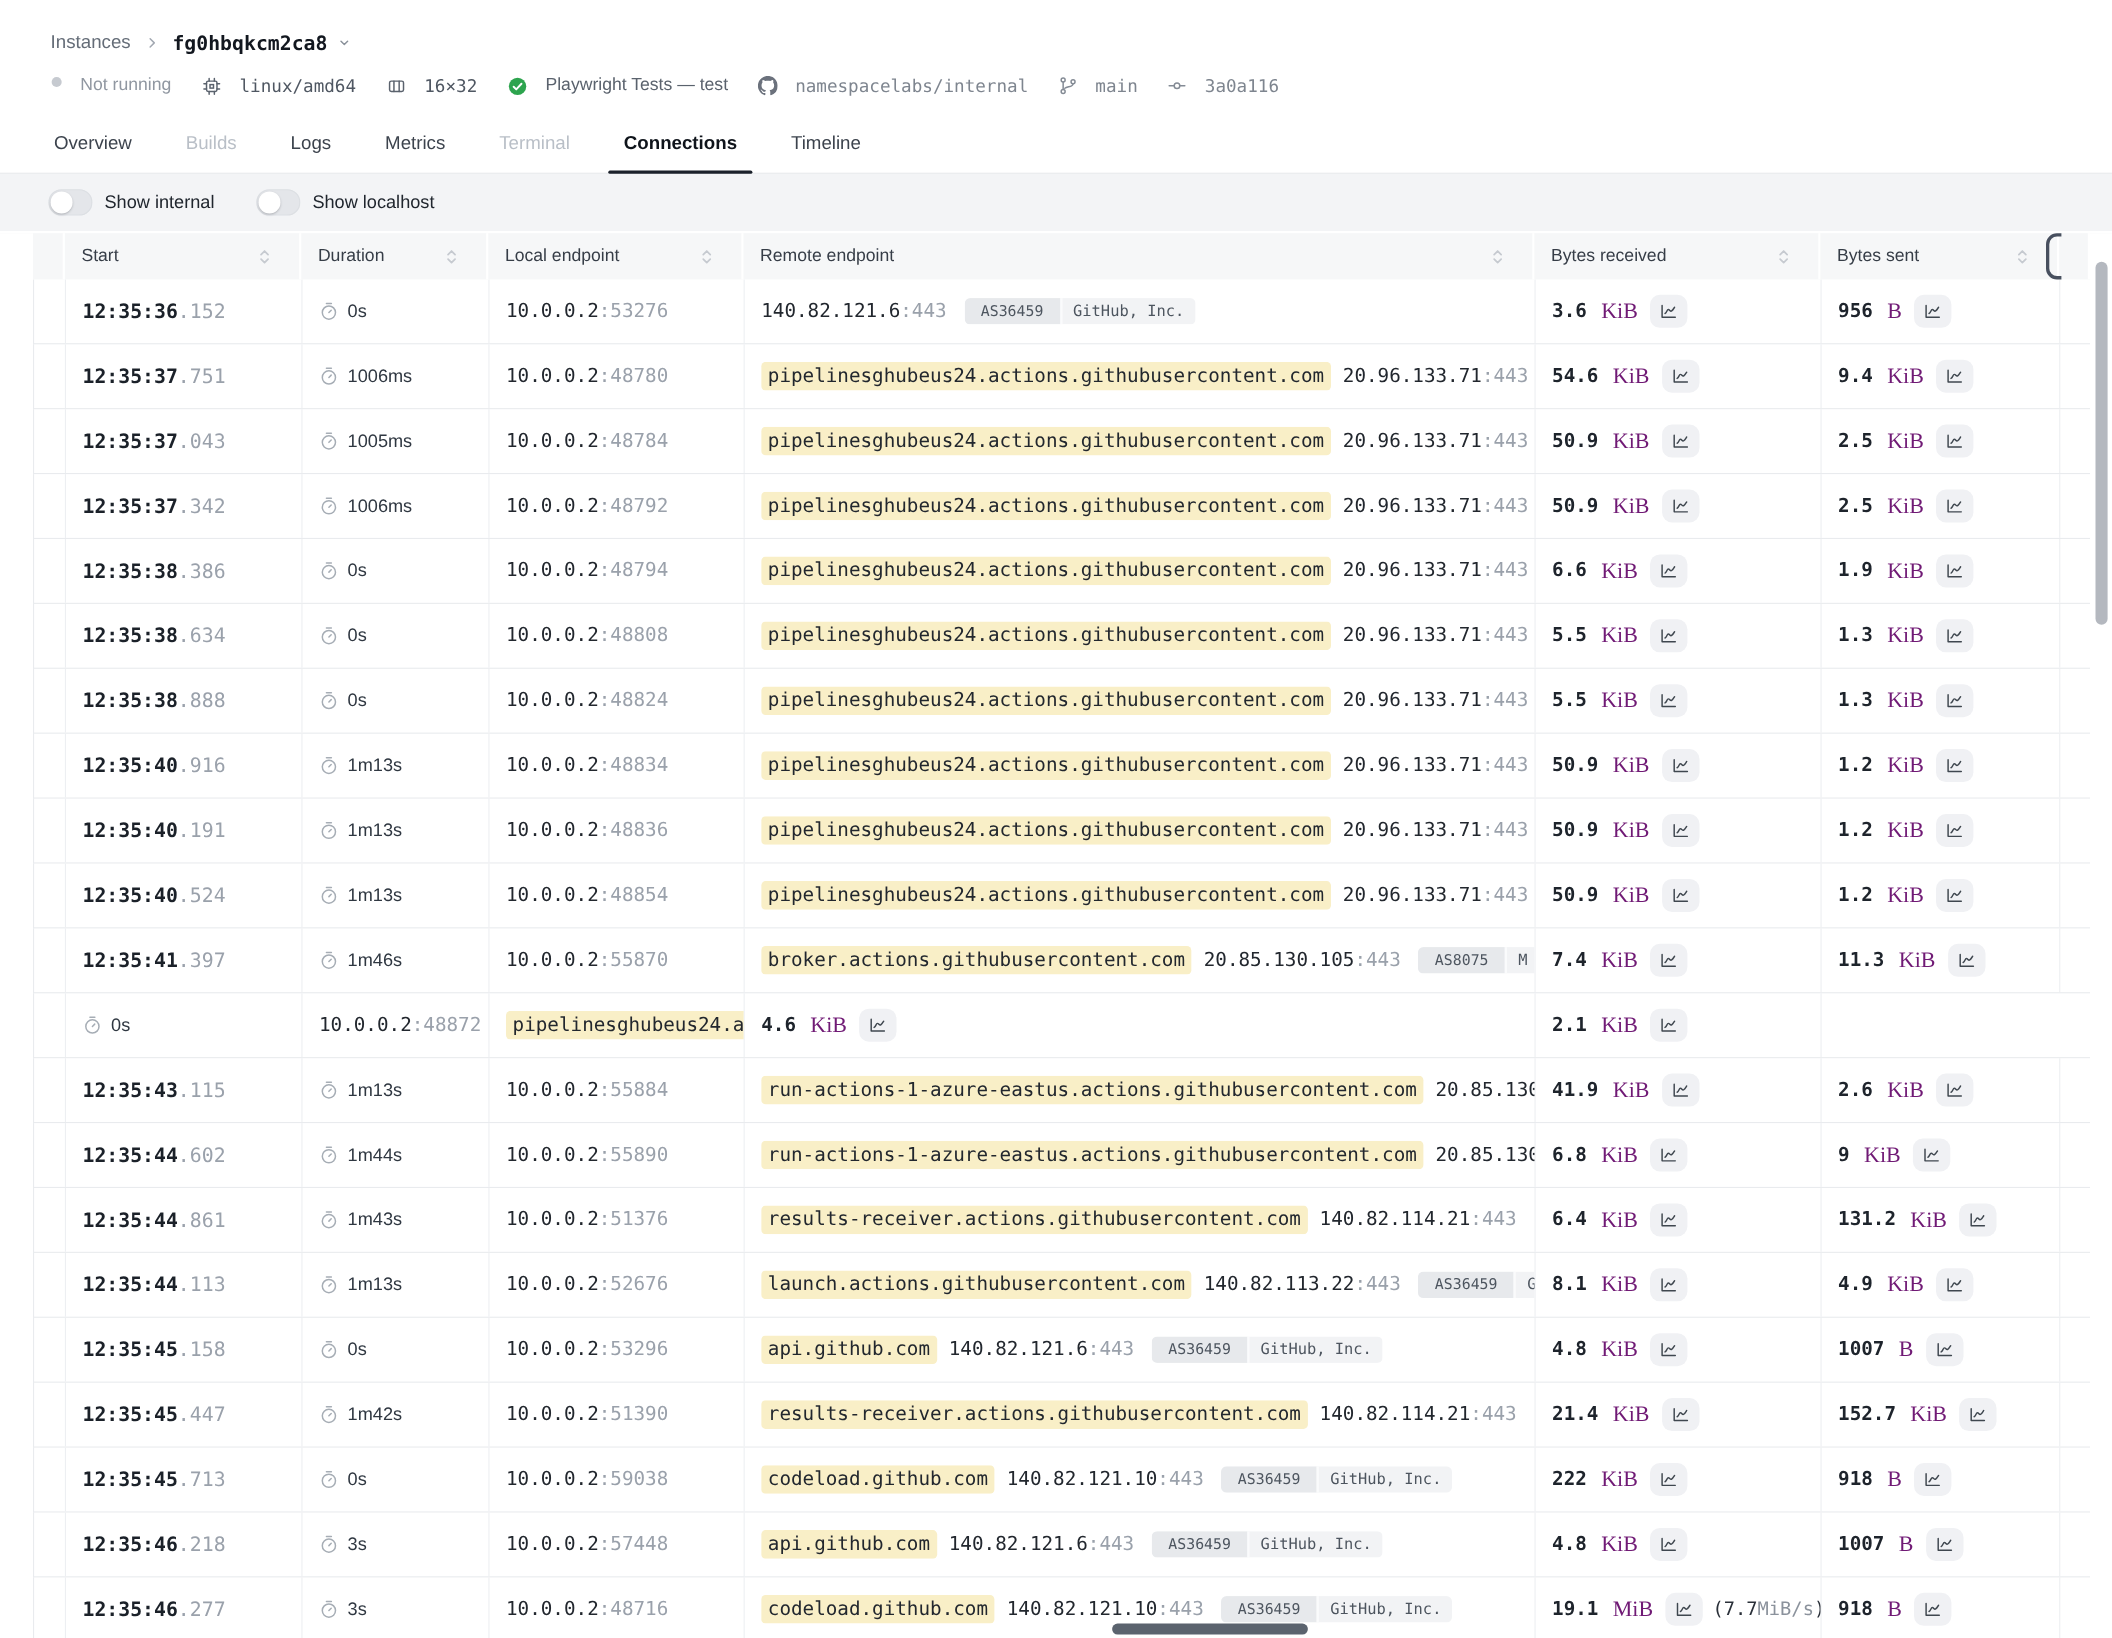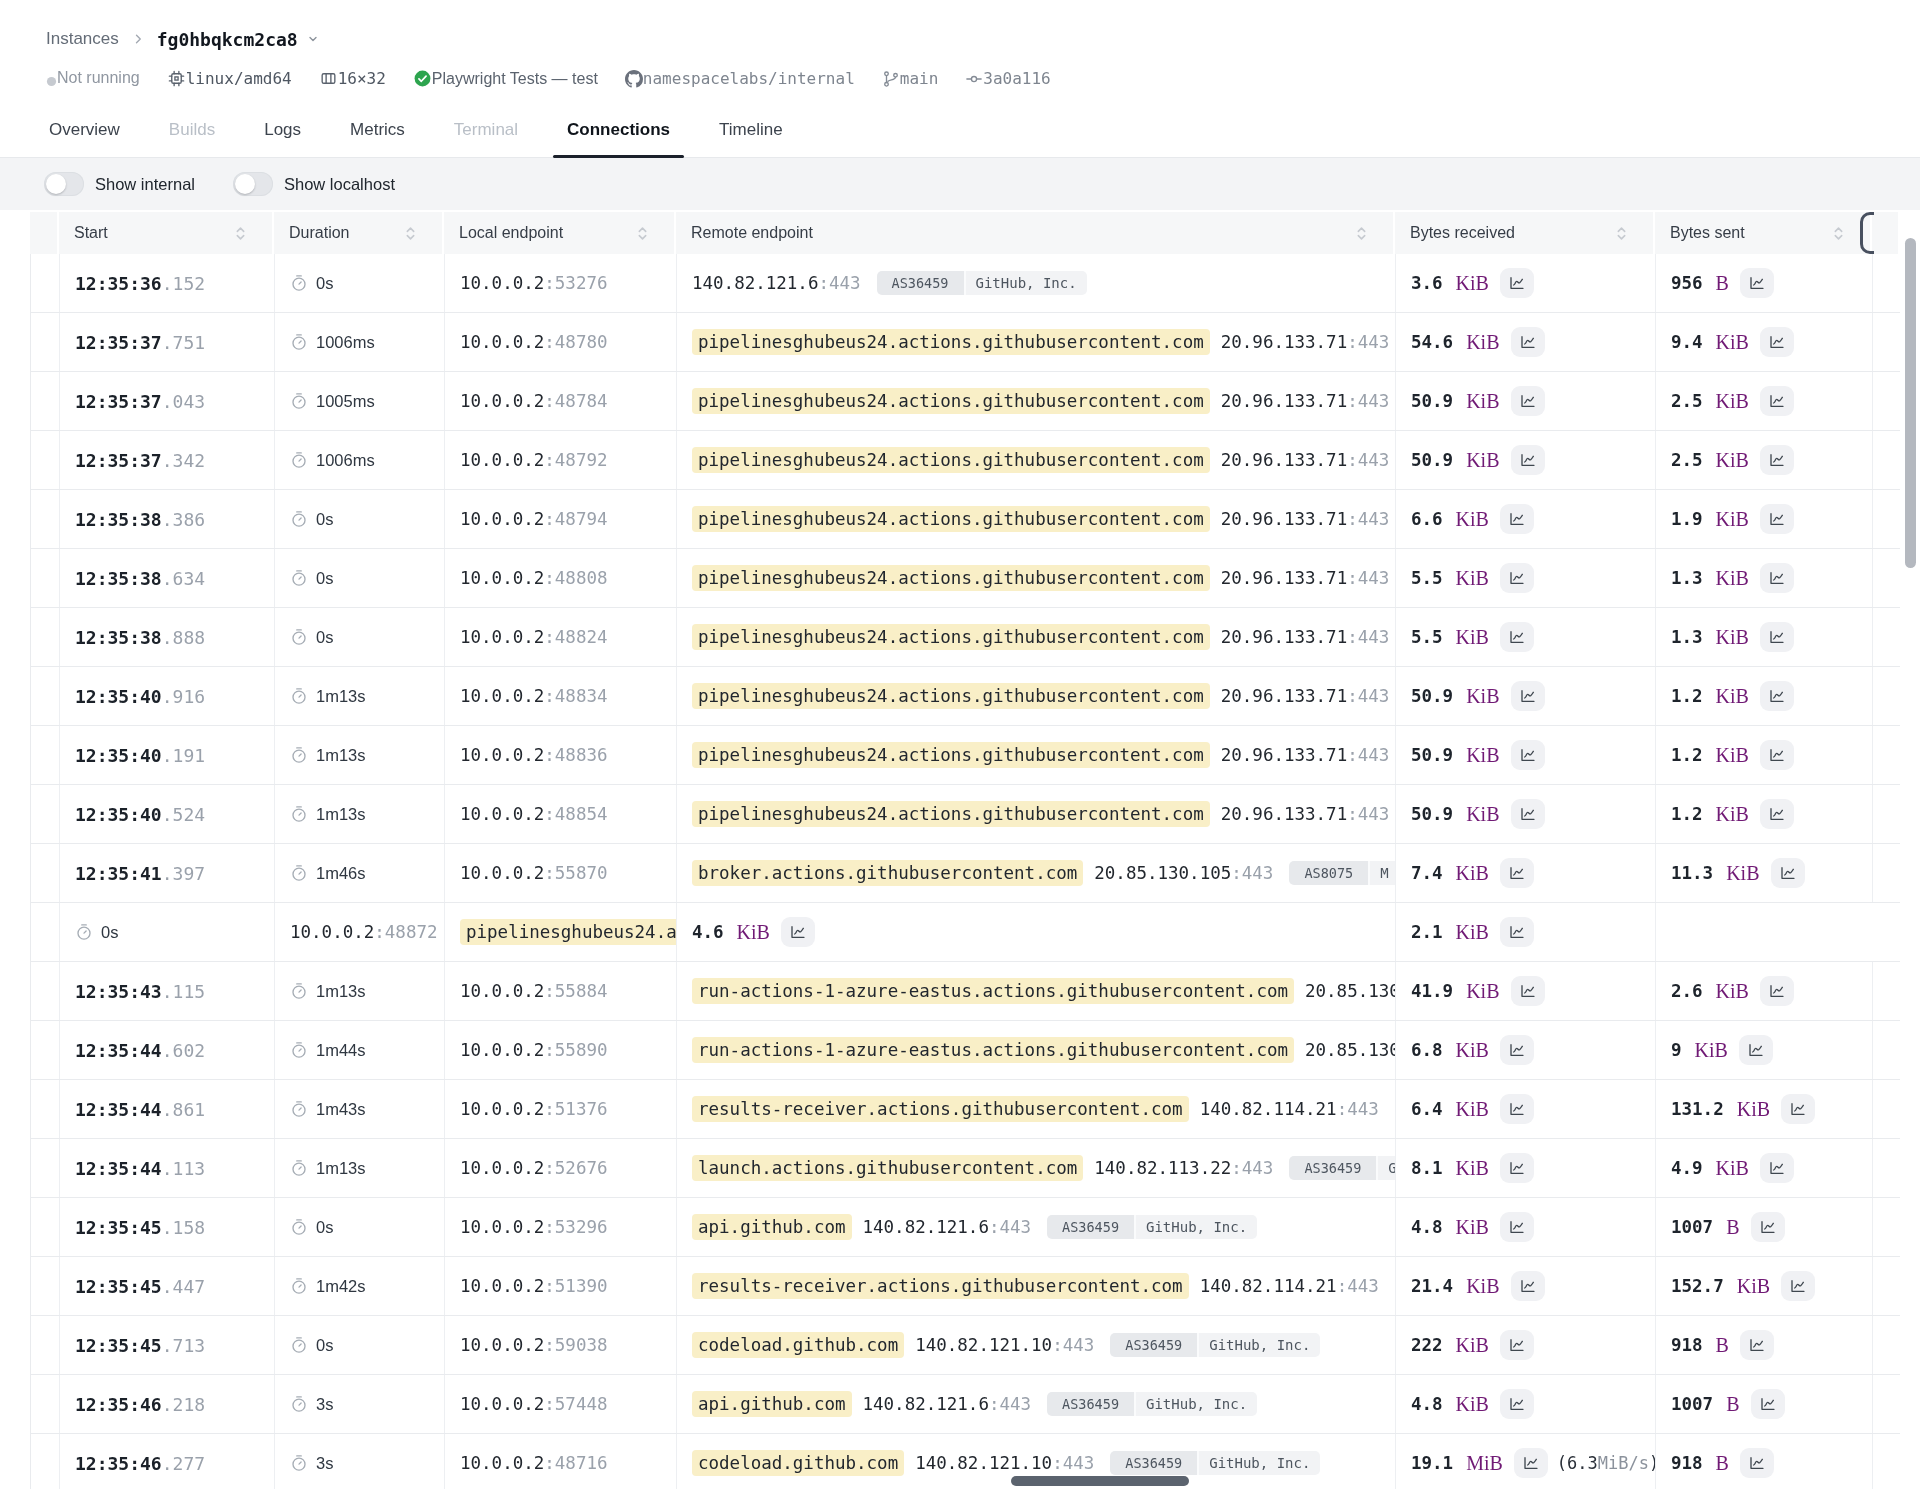--- a/index.html
+++ b/index.html
@@ -9,21 +9,21 @@
 
   
   .topbar{padding:26px 0 0 46px;background:#fff}
   .breadcrumb{display:flex;align-items:center;gap:13px;height:26px}
   .crumb-root{font-size:17px;color:#646c77}
   .crumb-sep{color:#a2a8b1}
   .crumb-id{font-family:"DejaVu Sans Mono",monospace;font-size:18px;font-weight:bold;color:#12171f}
   .crumb-caret{color:#8b929b;margin-left:-4px}
 
   .status-row{display:flex;align-items:center;gap:27px;margin-top:15px;height:22px}
-  .status-item{display:flex;align-items:flex-end;gap:0;font-size:16px;white-space:nowrap}
+  .status-item{display:flex;align-items:flex-start;gap:16px;font-size:16px;white-space:nowrap}
   .status-item .ic{flex:none;display:flex;align-items:center}
   .st-dim{color:#9097a1}
   .st-sys{color:#4f5762;font-family:"DejaVu Sans Mono",monospace;font-size:16px}
   .st-mid{color:#5a626d}
   .st-repo{color:#7e858f;font-family:"DejaVu Sans Mono",monospace;font-size:16px}
 
   
   .tabs{display:flex;gap:21px;padding-left:35px;margin-top:22px;border-bottom:1px solid #e7e9ec;position:relative}
   .tab{padding:9px 14px 17px;font-size:17px;color:#3c434d;position:relative;cursor:pointer;white-space:nowrap}
   .tab.disabled{color:#b9bfc7}
@@ -1469,21 +1469,21 @@
             <span class="bu">MiB</span>
           </span>
           <button class="chart-btn">
             <span>
               <svg width="16" height="16" viewBox="0 0 24 24" fill="none" stroke="currentColor" stroke-width="2" stroke-linecap="round" stroke-linejoin="round">
                 <path d="M3 4v16h18"></path>
                 <path d="M7 15c2.5-1 2.5-5.5 4.5-5.5S14 13 16 11.5 19.5 7 20 6.5"></path>
               </svg>
             </span>
           </button>
-          <span class="rate"><span>(</span><span>6.3</span><span class="ru">MiB/s</span><span>)</span></span>
+          <span class="rate"><span>(</span><span>7.7</span><span class="ru">MiB/s</span><span>)</span></span>
         </div>
         <div class="td">
           <span class="bytes">
             <span class="bv">918</span>
             <span class="bu">B</span>
           </span>
           <button class="chart-btn">
             <span>
               <svg width="16" height="16" viewBox="0 0 24 24" fill="none" stroke="currentColor" stroke-width="2" stroke-linecap="round" stroke-linejoin="round">
                 <path d="M3 4v16h18"></path>

